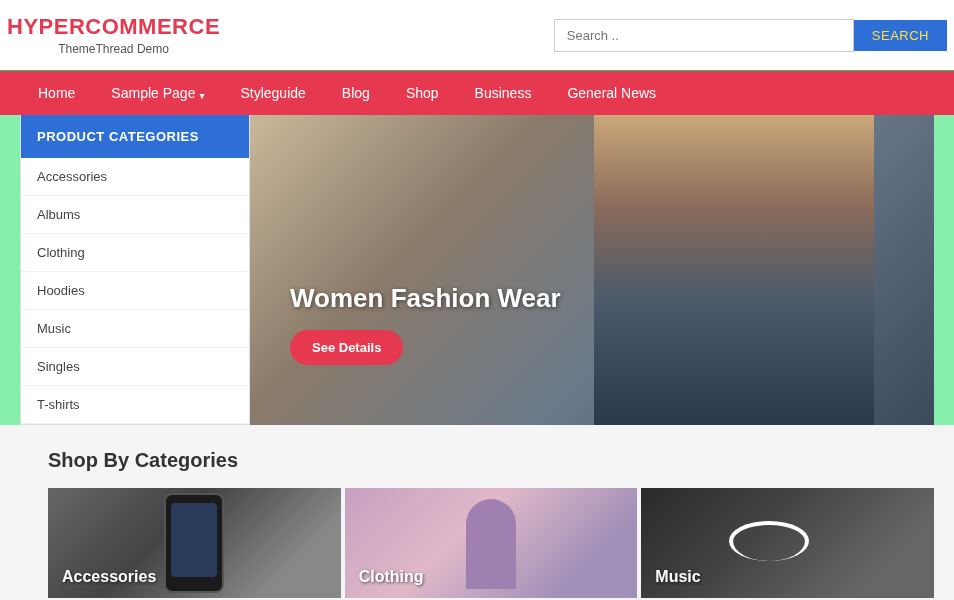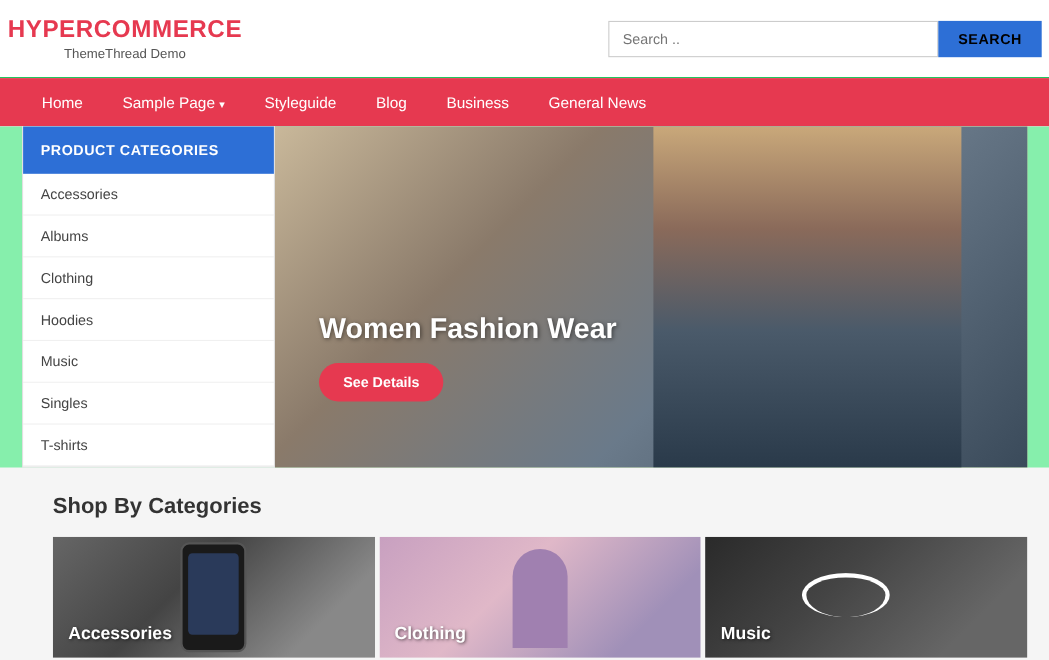--- a/index.html
+++ b/index.html
@@ -9,35 +9,35 @@
     .header {
       display: flex;
       align-items: center;
       padding: 14px 7px;
       background: #fff;
       border-bottom: 1px solid #22c55e;
     }
     .logo-area { flex: 0 0 auto; margin-right: 30px; }
     .logo-title { color: #e63950; font-size: 22px; font-weight: bold; letter-spacing: 0.5px; }
     .logo-sub { color: #555; font-size: 12px; margin-top: 2px; text-align: center; }
-    .search-area { display: flex; margin-left: auto; }
+    .search-area { display: flex; align-items: center; margin-left: auto; }
     .search-input {
       width: 300px;
       padding: 8px 12px;
       border: 1px solid #ccc;
       font-size: 13px;
       outline: none;
     }
     .search-button {
       background: #2d6fd6;
-      color: #000000;
+      color: #fde047;
       border: none;
       padding: 8px 18px;
       font-size: 13px;
-      font-weight: bold;
+      font-weight: normal;
       cursor: pointer;
       letter-spacing: 0.5px;
     }
 
     
     .nav {
       background: #e63950;
       display: flex;
       align-items: center;
       padding: 0 20px;
@@ -257,20 +257,23 @@
     <span>Sample Page</span>
     <span class="nav-chevron">▾</span>
   </div>
   <div class="nav-item">
     <span>Styleguide</span>
   </div>
   <div class="nav-item">
     <span>Blog</span>
   </div>
   <div class="nav-item">
+    <span>Shop</span>
+  </div>
+  <div class="nav-item">
     <span>Business</span>
   </div>
   <div class="nav-item">
     <span>General News</span>
   </div>
 </nav>
 
 <div class="content-wrapper">
   <div class="main-section">
 

